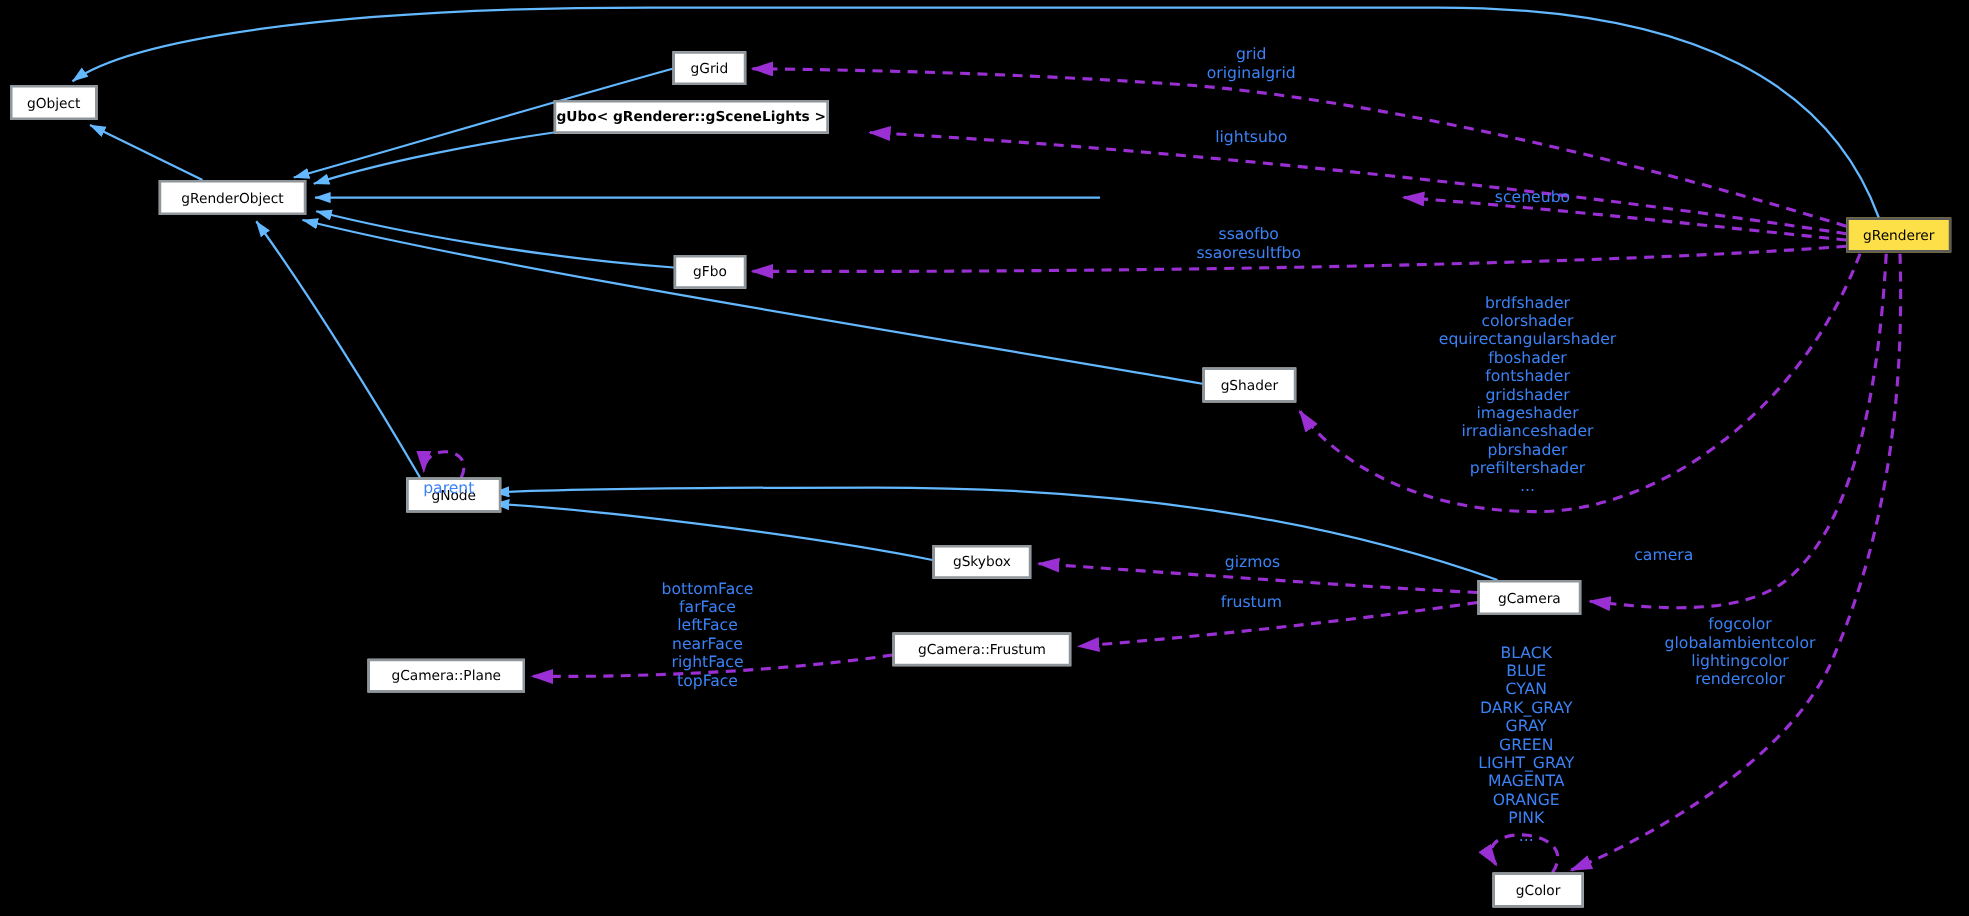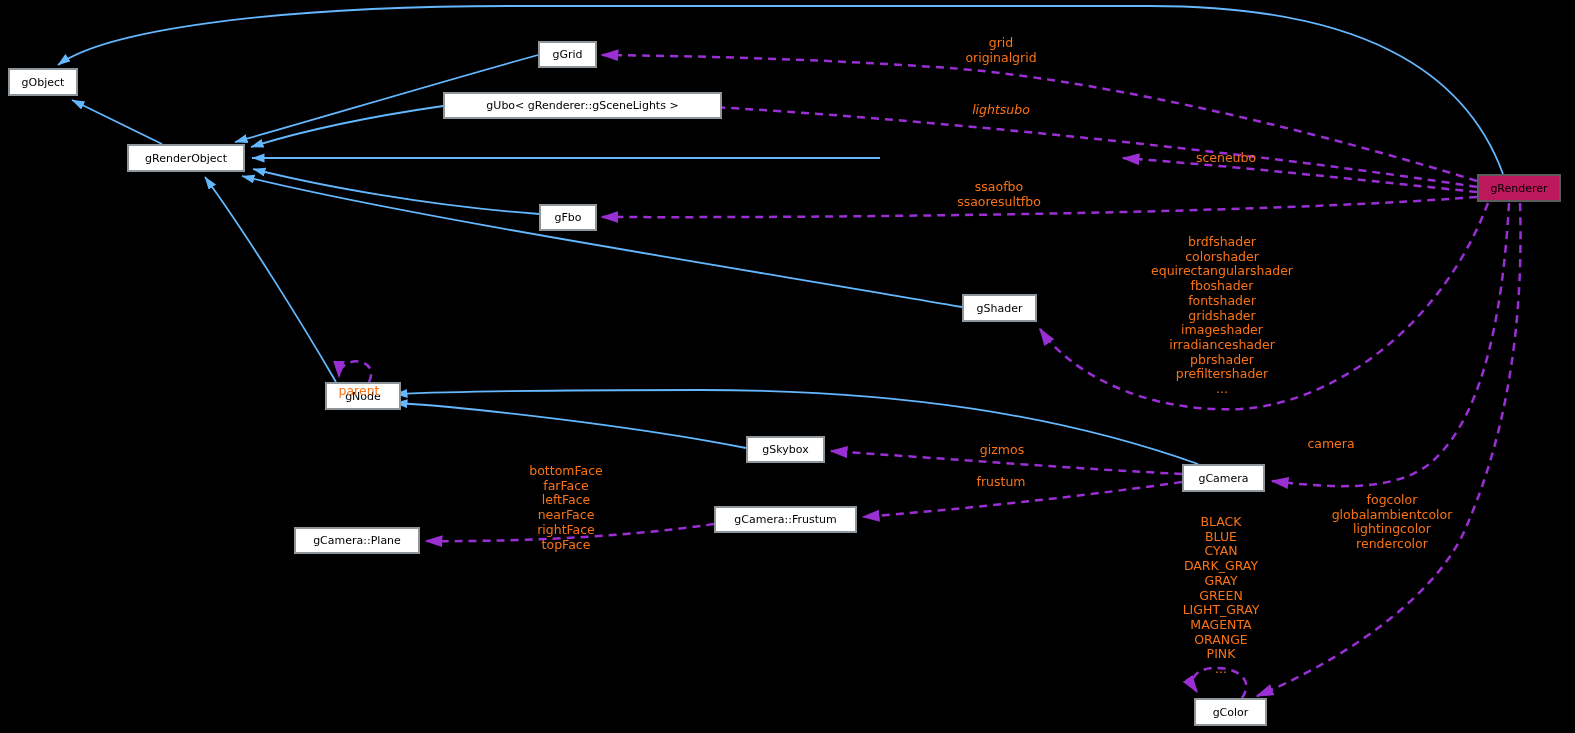--- a/index.html
+++ b/index.html
@@ -6,23 +6,23 @@
   .stage{
     position:relative;width:1575px;height:733px;background:#000;
     font-family:"DejaVu Sans","Liberation Sans",sans-serif;overflow:hidden;
   }
   .edges{position:absolute;left:0;top:0;width:1575px;height:733px;}
   .node{
     position:absolute;box-sizing:border-box;display:flex;align-items:center;justify-content:center;
     background:#ffffff;border:2px solid #8f969b;color:#000;font-size:11px;white-space:nowrap;
     cursor:pointer;
   }
-  .node.hl{background:#be185d;border-color:#5c5c5c;}
+  .node.hl{background:#fde047;border-color:#5c5c5c;}
   .edge-label{
-    position:absolute;transform:translate(-50%,-50%);color:#f97316;font-size:12.5px;
+    position:absolute;transform:translate(-50%,-50%);color:#3b82f6;font-size:12.5px;
     line-height:14.7px;text-align:center;white-space:pre-line;pointer-events:none;
   }
 </style>
 </head>
 <body>
 
 <div class="stage">
 
   <svg class="edges" viewBox="0 0 1575 733">
     <defs>
@@ -59,34 +59,34 @@
       <path d="M 1182,482 C 1070,498 962,509 863,517" marker-end="url(#ap)"></path>
       <path d="M 714,524 C 620,538 502,542 426,541" marker-end="url(#ap)"></path>
       <path d="M 369,382 C 381,357 339,354 339,377" marker-end="url(#ap)"></path>
       <path d="M 1242,698 C 1267,661 1173,657 1197,692" marker-end="url(#ap)"></path>
     </g>
   </svg>
 
   <div class="node" style="left:8px;top:68px;width:70px;height:28px;">gObject</div>
   <div class="node" style="left:127px;top:144px;width:118px;height:28px;">gRenderObject</div>
   <div class="node" style="left:538px;top:41px;width:59px;height:27px;">gGrid</div>
-  <div class="node" style="left:443px;top:92px;width:279px;height:27px;">gUbo&lt; gRenderer::gSceneLights &gt;</div>
+  <div class="node" style="left:443px;top:80px;width:220px;height:27px;font-weight:bold;">gUbo&lt; gRenderer::gSceneLights &gt;</div>
   <div class="node" style="left:539px;top:204px;width:58px;height:27px;">gFbo</div>
   <div class="node" style="left:962px;top:294px;width:75px;height:28px;">gShader</div>
   <div class="node" style="left:325px;top:382px;width:76px;height:28px;">gNode</div>
   <div class="node" style="left:746px;top:436px;width:79px;height:27px;">gSkybox</div>
   <div class="node" style="left:714px;top:506px;width:143px;height:27px;">gCamera::Frustum</div>
   <div class="node" style="left:294px;top:527px;width:126px;height:27px;">gCamera::Plane</div>
   <div class="node" style="left:1182px;top:464px;width:83px;height:28px;">gCamera</div>
   <div class="node" style="left:1194px;top:698px;width:73px;height:28px;">gColor</div>
   <div class="node hl" style="left:1477px;top:174px;width:84px;height:28px;">gRenderer</div>
 
   <div class="edge-label" style="left:1001px;top:51px;">grid
 originalgrid</div>
-  <div class="edge-label" style="left:1001px;top:110px;font-style:italic;">lightsubo</div>
+  <div class="edge-label" style="left:1001px;top:110px;">lightsubo</div>
   <div class="edge-label" style="left:1226px;top:158px;">sceneubo</div>
   <div class="edge-label" style="left:999px;top:195px;">ssaofbo
 ssaoresultfbo</div>
   <div class="edge-label" style="left:1222px;top:316px;">brdfshader
 colorshader
 equirectangularshader
 fboshader
 fontshader
 gridshader
 imageshader

